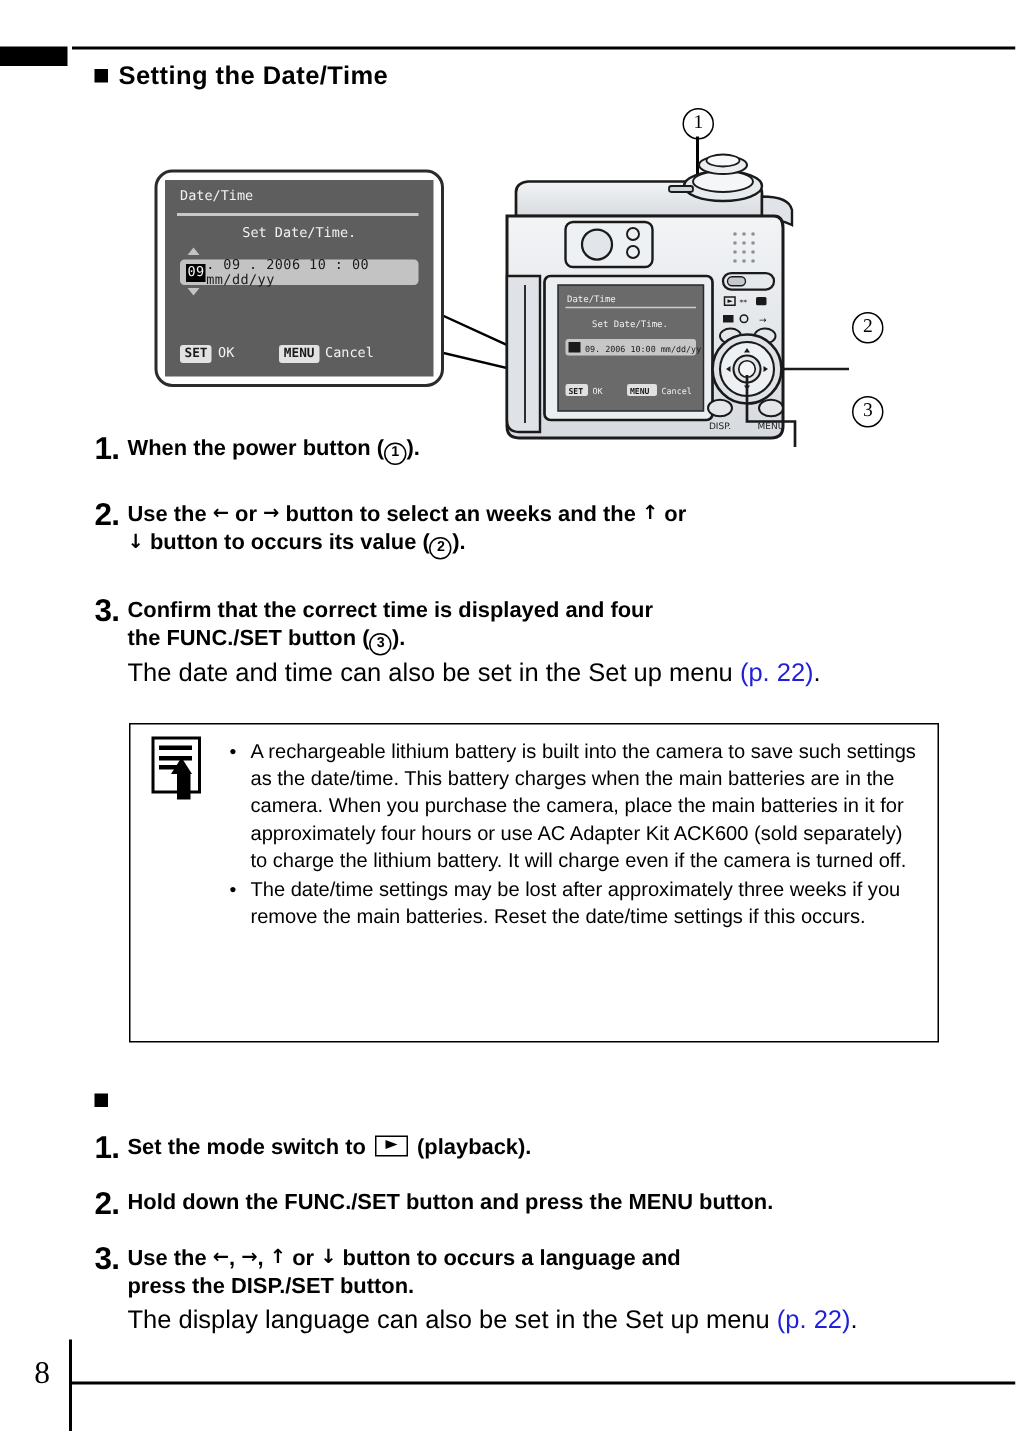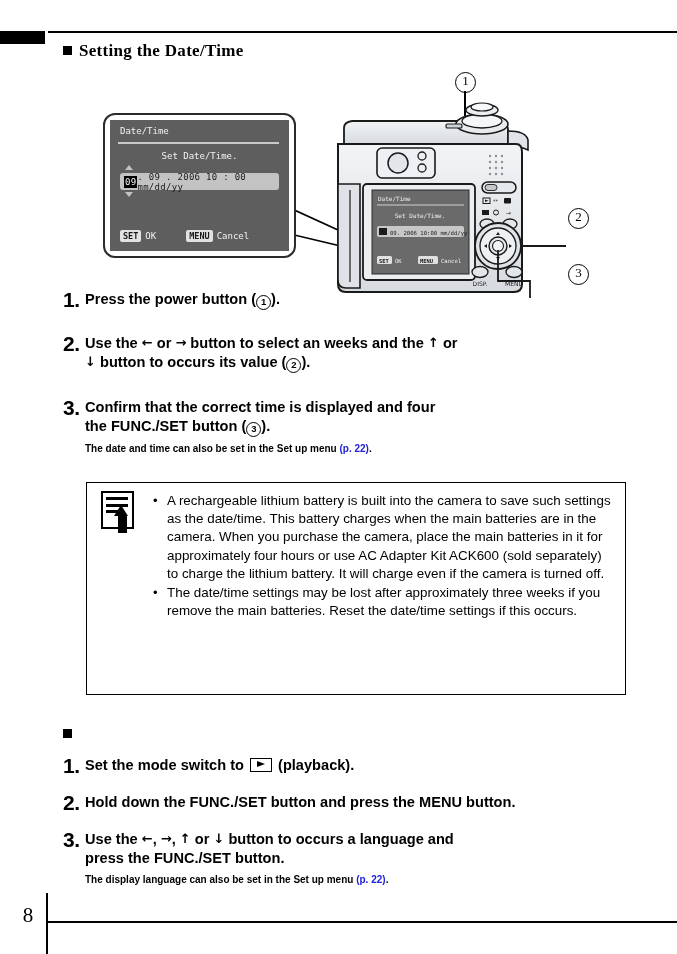--- a/index.html
+++ b/index.html
@@ -69,21 +69,21 @@
     white-space: nowrap;
   }
   .section-heading .bullet-square {
     display: inline-block;
     width: 9px;
     height: 9px;
     background: #000;
     margin-right: 7px;
     vertical-align: 1px;
   }
-  #heading-datetime { left: 63px; top: 41px; font-family: Liberation Serif, serif; }
+  #heading-datetime { left: 63px; top: 41px; }
   #heading-language { left: 63px; top: 724px; }
 
   
   .step {
     position: absolute;
     display: flex;
     align-items: flex-start;
   }
   .step-num {
     font-size: 21px;
@@ -94,22 +94,22 @@
     flex: 0 0 22px;
     letter-spacing: -0.5px;
   }
   .step-body { flex: 1 1 auto; }
   .step-text {
     font-size: 14.6px;
     font-weight: bold;
     line-height: 19px;
   }
   .step-sub {
-    font-size: 10px;
-    font-weight: bold;
+    font-size: 17px;
+    font-weight: normal;
     line-height: 18px;
     margin-top: 3px;
   }
   .pageref { color: #2020d8; }
 
   #step-1 { left: 63px; top: 290px; width: 580px; }
   #step-2 { left: 63px; top: 334px; width: 560px; }
   #step-3 { left: 63px; top: 398px; width: 560px; }
   #lang-step-1 { left: 63px; top: 756px; width: 580px; }
   #lang-step-2 { left: 63px; top: 793px; width: 600px; }
@@ -492,21 +492,21 @@
     <text x="184" y="188" font-family="DejaVu Sans, sans-serif" font-size="6" fill="#1a1a1a" text-anchor="middle">MENU</text>
 
     <polyline points="191,148 236,148" fill="none" stroke="#1a1a1a" stroke-width="1.8"></polyline>
     <polyline points="168,152 168,183 200,183 200,204 236,204" fill="none" stroke="#1a1a1a" stroke-width="1.8"></polyline>
   </svg>
 </div>
 
 <div class="step" id="step-1">
   <div class="step-num">1.</div>
   <div class="step-body">
-    <div class="step-text"><span>Press the power button (</span><span class="circnum">1</span><span>).</span></div>
+    <div class="step-text"><span>When the power button (</span><span class="circnum">1</span><span>).</span></div>
   </div>
 </div>
 
 <div class="step" id="step-2">
   <div class="step-num">2.</div>
   <div class="step-body">
     <div class="step-text"><span>Use the </span><span class="arrow-glyph">←</span><span> or </span><span class="arrow-glyph">→</span><span> button to select an weeks and the </span><span class="arrow-glyph">↑</span><span> or</span><br><span class="arrow-glyph">↓</span><span> button to occurs its value (</span><span class="circnum">2</span><span>).</span></div>
   </div>
 </div>
 
@@ -555,16 +555,16 @@
 <div class="step" id="lang-step-2">
   <div class="step-num">2.</div>
   <div class="step-body">
     <div class="step-text">Hold down the FUNC./SET button and press the MENU button.</div>
   </div>
 </div>
 
 <div class="step" id="lang-step-3">
   <div class="step-num">3.</div>
   <div class="step-body">
-    <div class="step-text"><span>Use the </span><span class="arrow-glyph">←</span><span>, </span><span class="arrow-glyph">→</span><span>, </span><span class="arrow-glyph">↑</span><span> or </span><span class="arrow-glyph">↓</span><span> button to occurs a language and</span><br><span>press the FUNC./SET button.</span></div>
+    <div class="step-text"><span>Use the </span><span class="arrow-glyph">←</span><span>, </span><span class="arrow-glyph">→</span><span>, </span><span class="arrow-glyph">↑</span><span> or </span><span class="arrow-glyph">↓</span><span> button to occurs a language and</span><br><span>press the DISP./SET button.</span></div>
     <div class="step-sub"><span>The display language can also be set in the Set up menu </span><span class="pageref">(p. 22)</span><span>.</span></div>
   </div>
 </div>
 
 </body></html>

